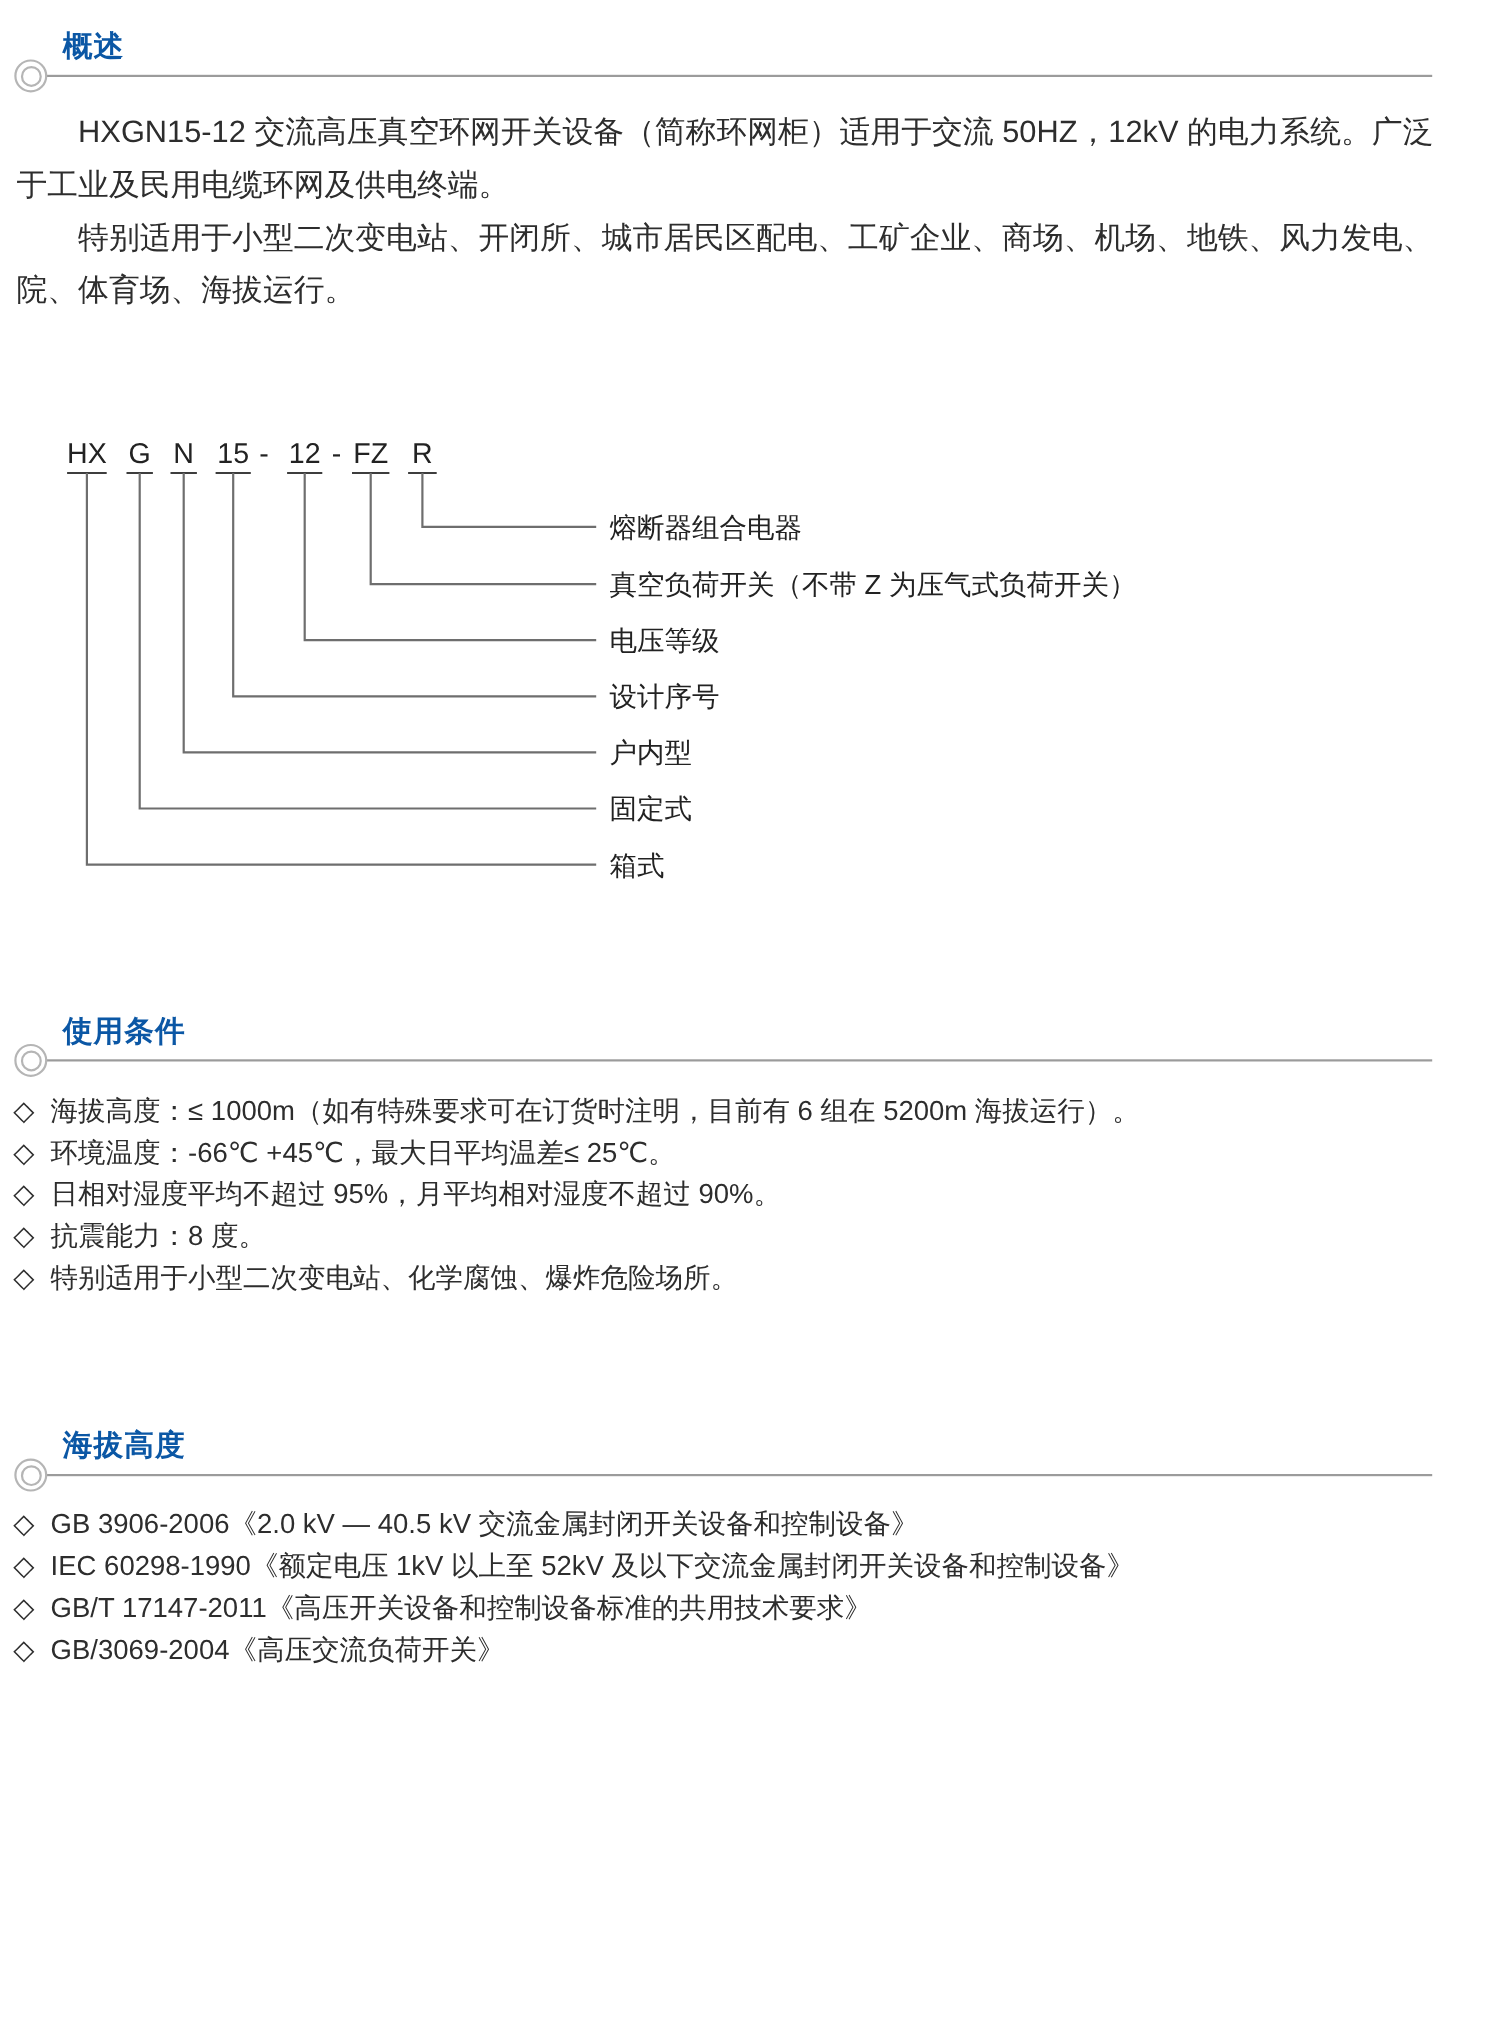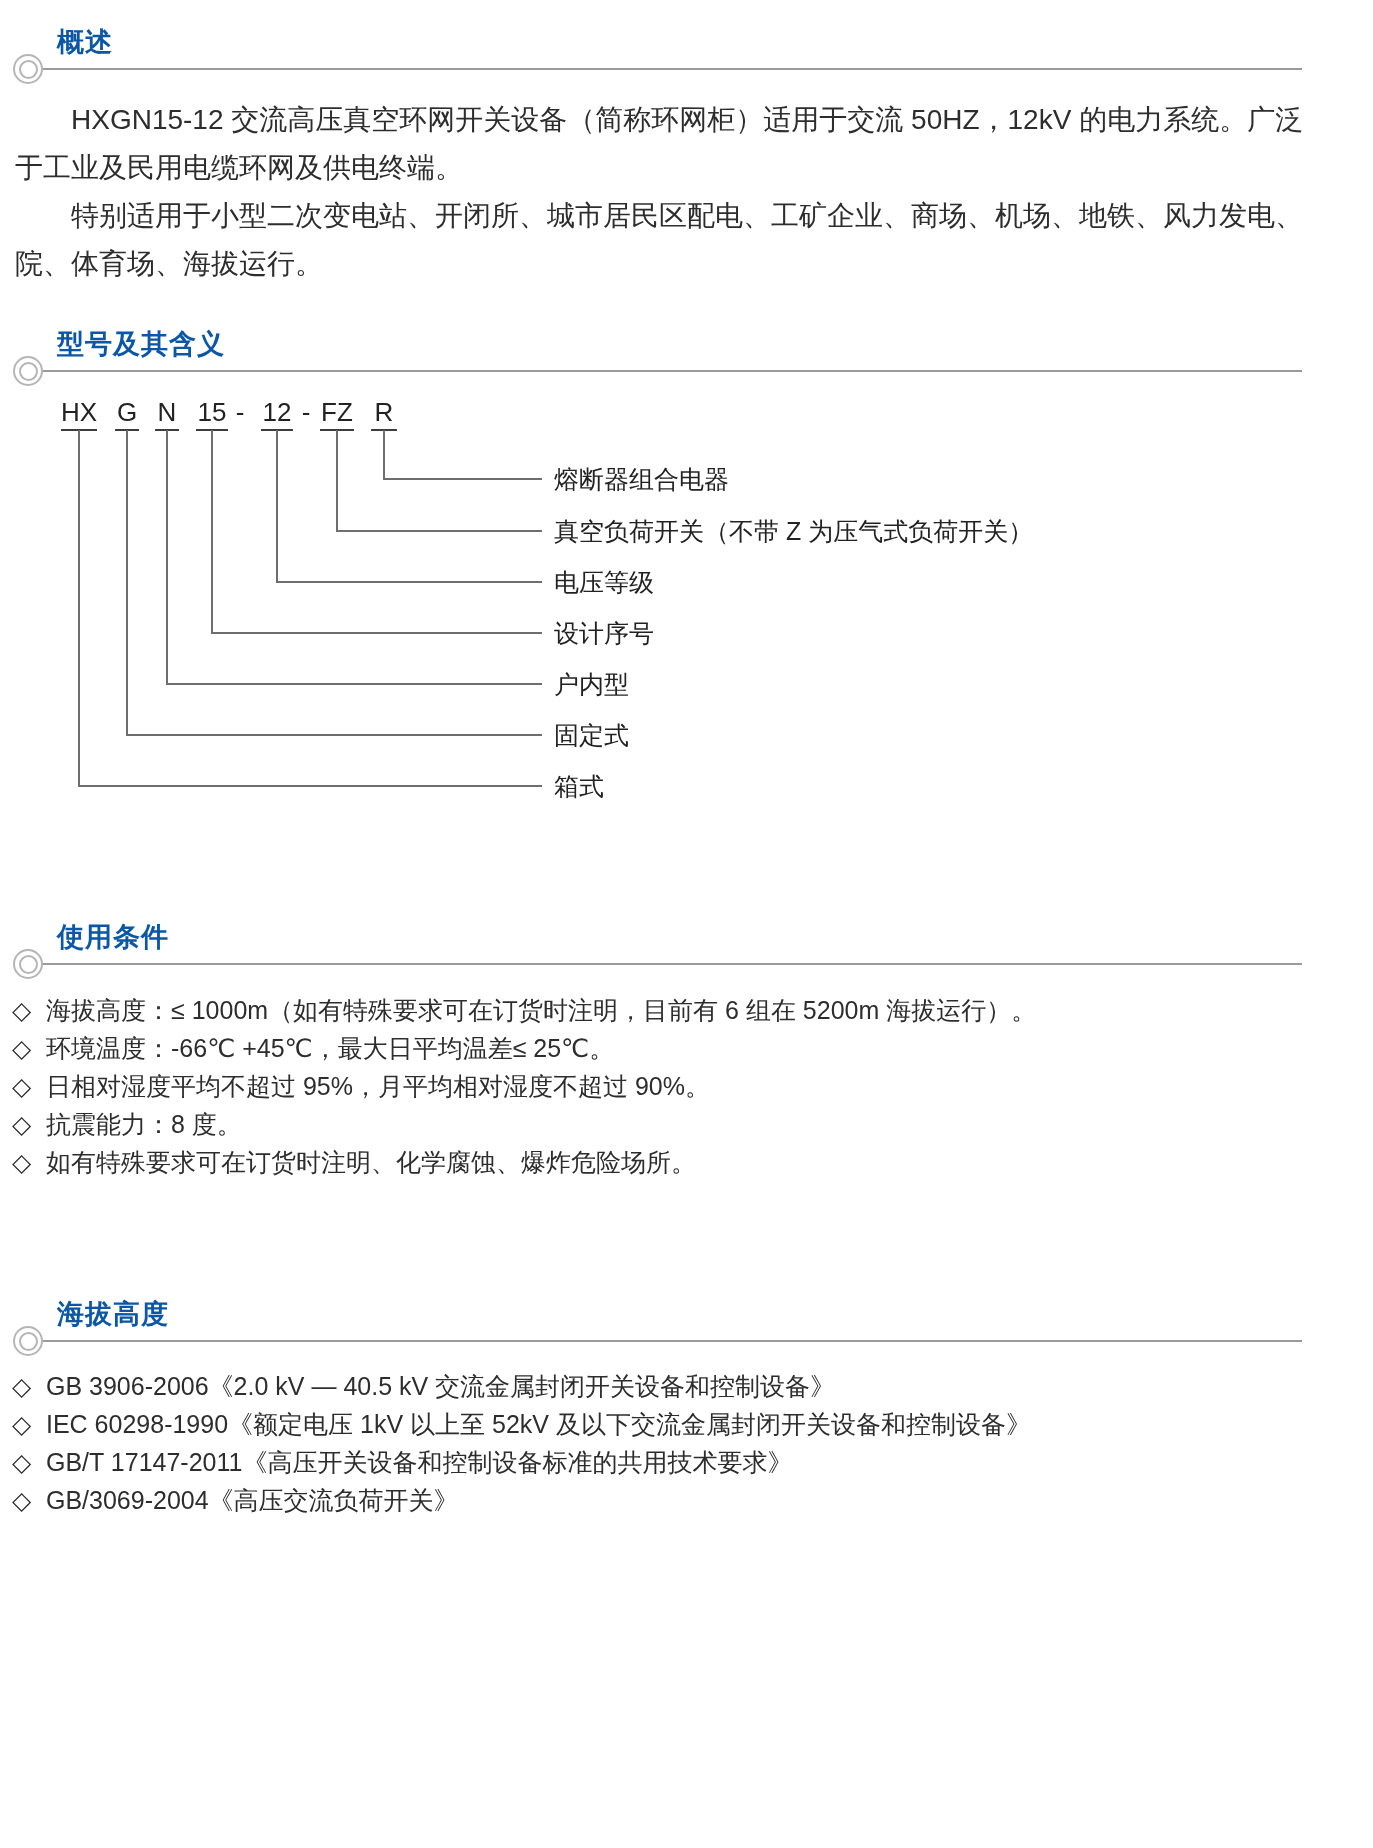--- a/index.html
+++ b/index.html
@@ -68,27 +68,20 @@
     <div class="sec-circle">
         <div class="inner"></div>
       </div>
   </div>
 
   <div class="paras">
     <p>HXGN15-12 交流高压真空环网开关设备（简称环网柜）适用于交流 50HZ，12kV 的电力系统。广泛用于工业及民用电缆环网及供电终端。</p>
     <p>特别适用于小型二次变电站、开闭所、城市居民区配电、工矿企业、商场、机场、地铁、风力发电、医院、体育场、海拔运行。</p>
   </div>
 
-  <div class="sec" style="top:302px;">
-    <div class="sec-title">型号及其含义</div>
-    <div class="sec-line"></div>
-    <div class="sec-circle">
-        <div class="inner"></div>
-      </div>
-  </div>
 
   <svg id="model-diagram" width="1150" height="480" viewBox="0 0 1150 480">
 
     <text class="code-token" x="79" y="33" text-anchor="middle">HX</text>
     <text class="code-token" x="127" y="33" text-anchor="middle">G</text>
     <text class="code-token" x="167" y="33" text-anchor="middle">N</text>
     <text class="code-token" x="212" y="33" text-anchor="middle">15</text>
     <text class="code-token" x="240" y="33" text-anchor="middle">-</text>
     <text class="code-token" x="277" y="33" text-anchor="middle">12</text>
     <text class="code-token" x="306" y="33" text-anchor="middle">-</text>
@@ -140,21 +133,21 @@
     <div class="item">
       <span class="diamond">◇</span>
       <span class="btext">日相对湿度平均不超过 95%，月平均相对湿度不超过 90%。</span>
     </div>
     <div class="item">
       <span class="diamond">◇</span>
       <span class="btext">抗震能力：8 度。</span>
     </div>
     <div class="item">
       <span class="diamond">◇</span>
-      <span class="btext">如有特殊要求可在订货时注明、化学腐蚀、爆炸危险场所。</span>
+      <span class="btext">特别适用于小型二次变电站、化学腐蚀、爆炸危险场所。</span>
     </div>
   </div>
 
   <div class="sec" style="top:1272px;">
     <div class="sec-title">海拔高度</div>
     <div class="sec-line"></div>
     <div class="sec-circle">
         <div class="inner"></div>
       </div>
   </div>

